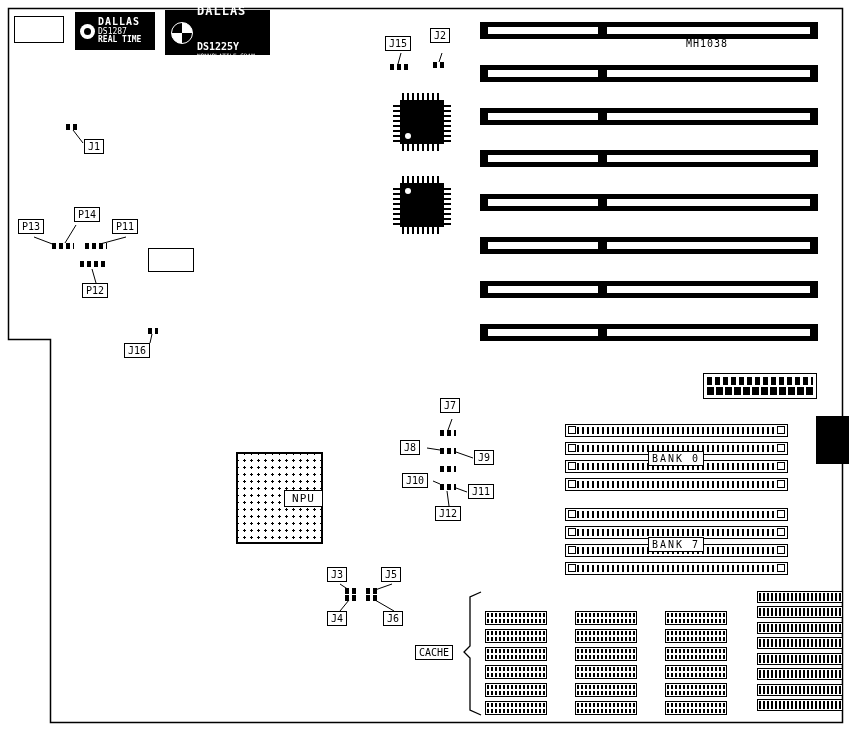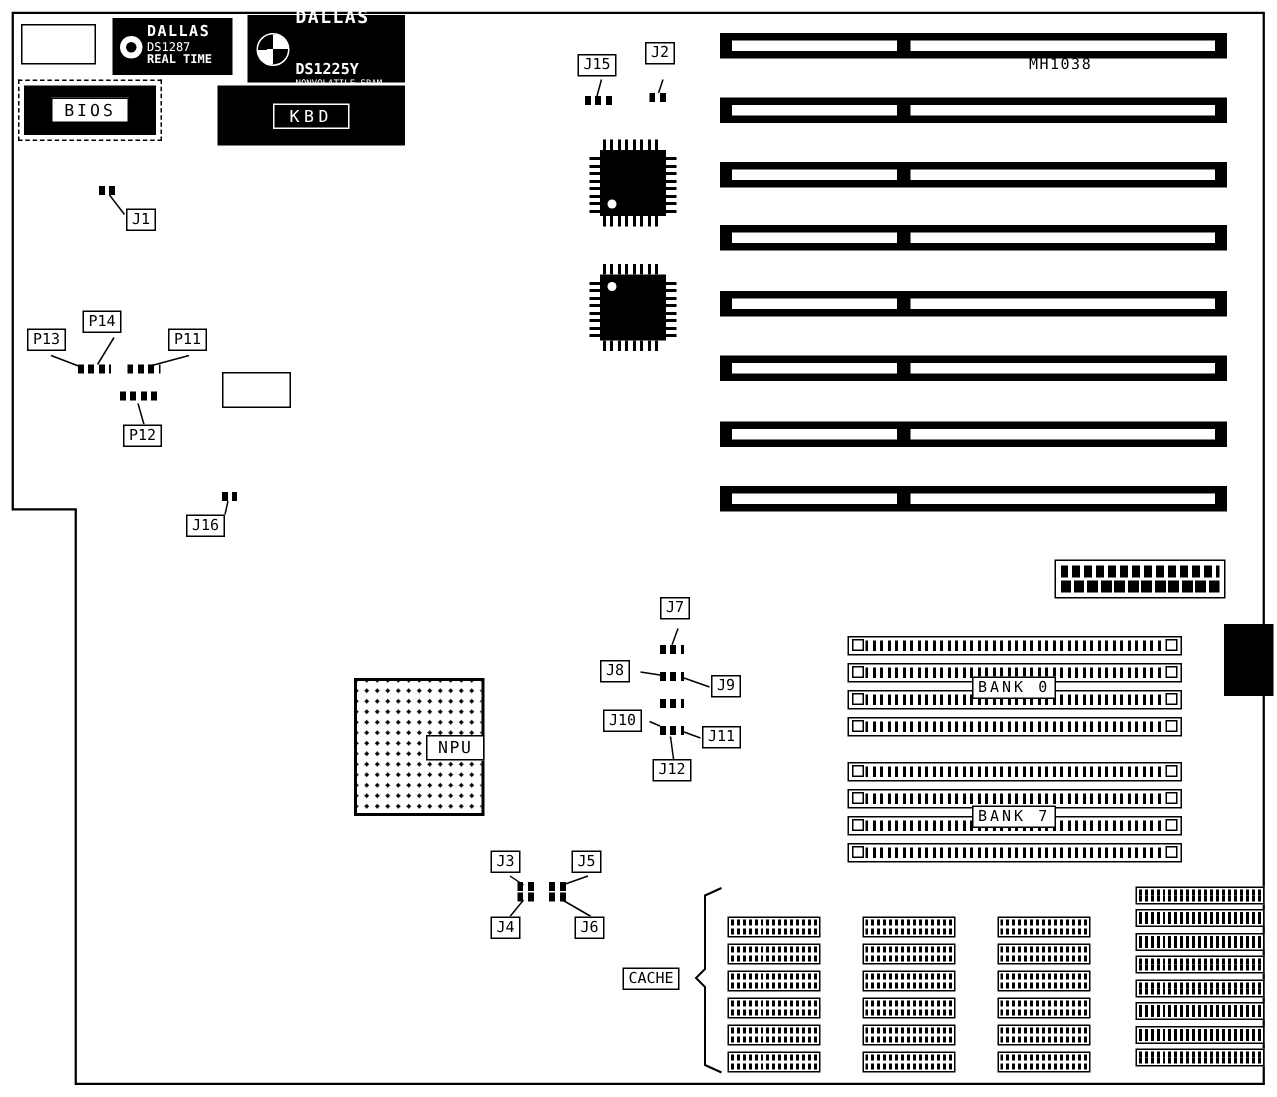--- a/index.html
+++ b/index.html
@@ -112,29 +112,21 @@
 
   <div class="blackbox sram">
     <div class="clocklogo"></div>
     <div class="sram-text">
       <div class="sram-brand">DALLAS</div>
       <div class="sram-part">DS1225Y</div>
       <div class="sram-desc">NONVOLATILE SRAM</div>
     </div>
   </div>
 
-  <div class="bios-outer">
-    <div class="bios-inner">
-      <span class="bios-lbl">BIOS</span>
-    </div>
-  </div>
-
-  <div class="blackbox kbd">
-    <span class="kbd-lbl">KBD</span>
-  </div>
+
 
 
   <div class="npu">
     <span class="npu-lbl">NPU</span>
   </div>
 
   <div class="qfp" style="left:393px;top:93px">
     <div class="pt"></div>
     <div class="pb"></div>
     <div class="pl"></div>
@@ -172,21 +164,21 @@
   <div class="pads" style="left:440px;top:448px;width:16px"></div>
   <div class="pads" style="left:440px;top:466px;width:16px"></div>
   <div class="pads" style="left:440px;top:484px;width:16px"></div>
   <div class="pads" style="left:345px;top:588px;width:13px"></div>
   <div class="pads" style="left:366px;top:588px;width:13px"></div>
   <div class="pads" style="left:345px;top:595px;width:13px"></div>
   <div class="pads" style="left:366px;top:595px;width:13px"></div>
 
   <div class="lbl" style="left:84px;top:139px">J1</div>
   <div class="lbl" style="left:18px;top:219px">P13</div>
-  <div class="lbl" style="left:55px;top:207px">P14</div>
+  <div class="lbl" style="left:74px;top:207px">P14</div>
   <div class="lbl" style="left:112px;top:219px">P11</div>
   <div class="lbl" style="left:82px;top:283px">P12</div>
   <div class="lbl" style="left:124px;top:343px">J16</div>
   <div class="lbl" style="left:385px;top:36px">J15</div>
   <div class="lbl" style="left:430px;top:28px">J2</div>
   <div class="lbl" style="left:440px;top:398px">J7</div>
   <div class="lbl" style="left:400px;top:440px">J8</div>
   <div class="lbl" style="left:474px;top:450px">J9</div>
   <div class="lbl" style="left:402px;top:473px">J10</div>
   <div class="lbl" style="left:468px;top:484px">J11</div>

